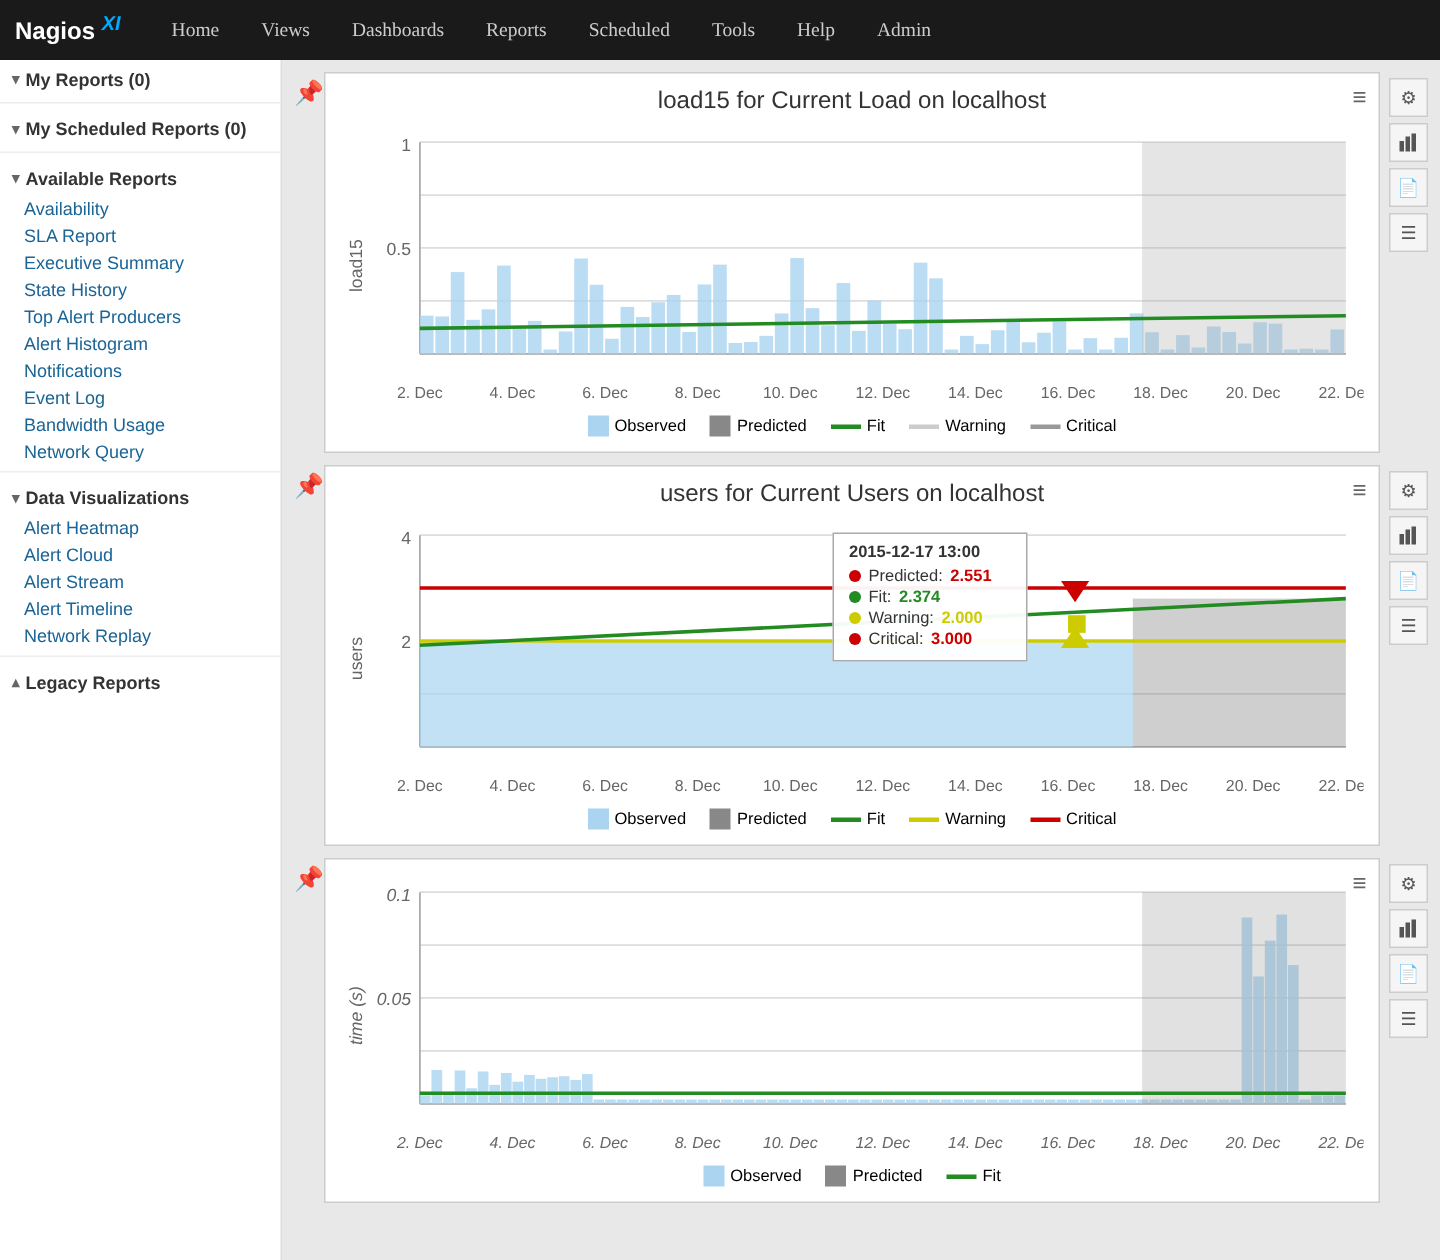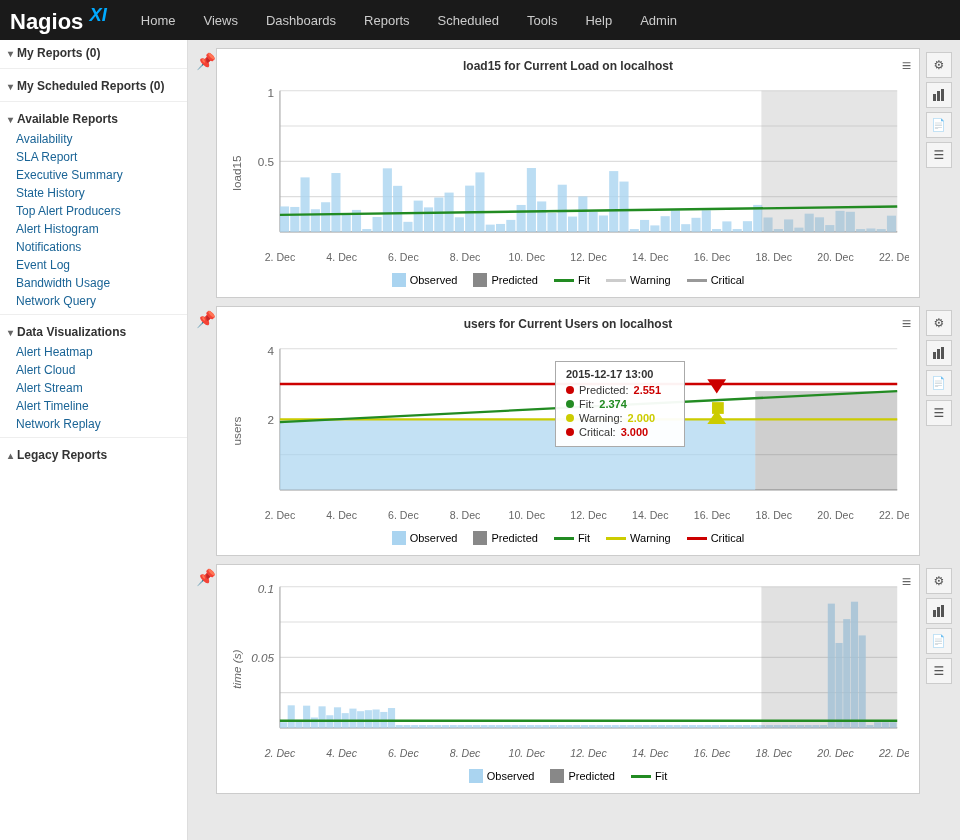--- a/index.html
+++ b/index.html
@@ -8,34 +8,35 @@
     
     .top-nav {
       background: #1a1a1a;
       height: 40px;
       display: flex;
       align-items: center;
       padding: 0 10px;
     }
     .nav-logo {
       color: white;
-      font-size: 22px;
+      font-size: 16px;
       font-weight: bold;
       margin-right: 20px;
     }
     .nav-logo span.xi { color: #00aaff; font-style: italic; }
     .nav-links { display: flex; gap: 0; }
     .nav-link {
       color: #ccc;
       padding: 0 14px;
       height: 28px;
       display: flex;
       align-items: center;
       cursor: pointer;
       font-size: 13px;
+      font-family: Liberation Serif, serif;
     }
 
     
     .layout { display: flex; height: calc(100vh - 40px); }
 
     
     .sidebar {
       width: 188px;
       min-width: 188px;
       background: #fff;
@@ -77,24 +78,23 @@
     }
     .chart-wrapper {
       background: white;
       border: 1px solid #ccc;
       flex: 1;
       padding: 10px;
       position: relative;
     }
     .chart-title {
       text-align: center;
-      font-size: 12px;
+      font-size: 16px;
       color: #333;
       margin-bottom: 6px;
-      font-weight: bold;
     }
     .chart-menu-btn {
       position: absolute;
       top: 8px;
       right: 8px;
       cursor: pointer;
       color: #666;
       font-size: 16px;
     }
     .chart-icons {
@@ -396,21 +396,21 @@
               <line x1="45" y1="130" x2="570" y2="130" stroke="#aaa" stroke-width="1"></line>
               <polygon points="45,70 449.25,70 449.25,130 45,130" fill="#aad4f0" opacity="0.7"></polygon>
               <rect x="449.25" y="46" width="120.75" height="84" fill="#888" opacity="0.4"></rect>
               <line x1="45" y1="40" x2="570" y2="40" stroke="#cc0000" stroke-width="2"></line>
               <line x1="45" y1="70" x2="570" y2="70" stroke="#cccc00" stroke-width="2"></line>
               <line x1="45" y1="72.4" x2="570" y2="46" stroke="#228B22" stroke-width="2"></line>
               <polygon points="416.5,62 424.5,74 408.5,74" fill="#cccc00"></polygon>
               <polygon points="416.5,48 408.5,36 424.5,36" fill="#cc0000"></polygon>
               <rect x="412.5" y="55.4" width="10" height="10" fill="#cccc00"></rect>
             </svg>
-            <div class="tooltip-box" style="left: 50%; top: 24px; transform: translateX(-10%);">
+            <div class="tooltip-box" style="left: 50%; top: 10px; transform: translateX(-10%);">
               <div class="tooltip-title">2015-12-17 13:00</div>
               <div class="tooltip-row">
                 <span class="tooltip-dot" style="background: rgb(204, 0, 0);"></span>
                 <span style="color: rgb(51, 51, 51);">Predicted:</span>
                 <span style="font-weight: bold; color: rgb(204, 0, 0);">2.551</span>
               </div>
               <div class="tooltip-row">
                 <span class="tooltip-dot" style="background: rgb(34, 139, 34);"></span>
                 <span style="color: rgb(51, 51, 51);">Fit:</span>
                 <span style="font-weight: bold; color: rgb(34, 139, 34);">2.374</span>

